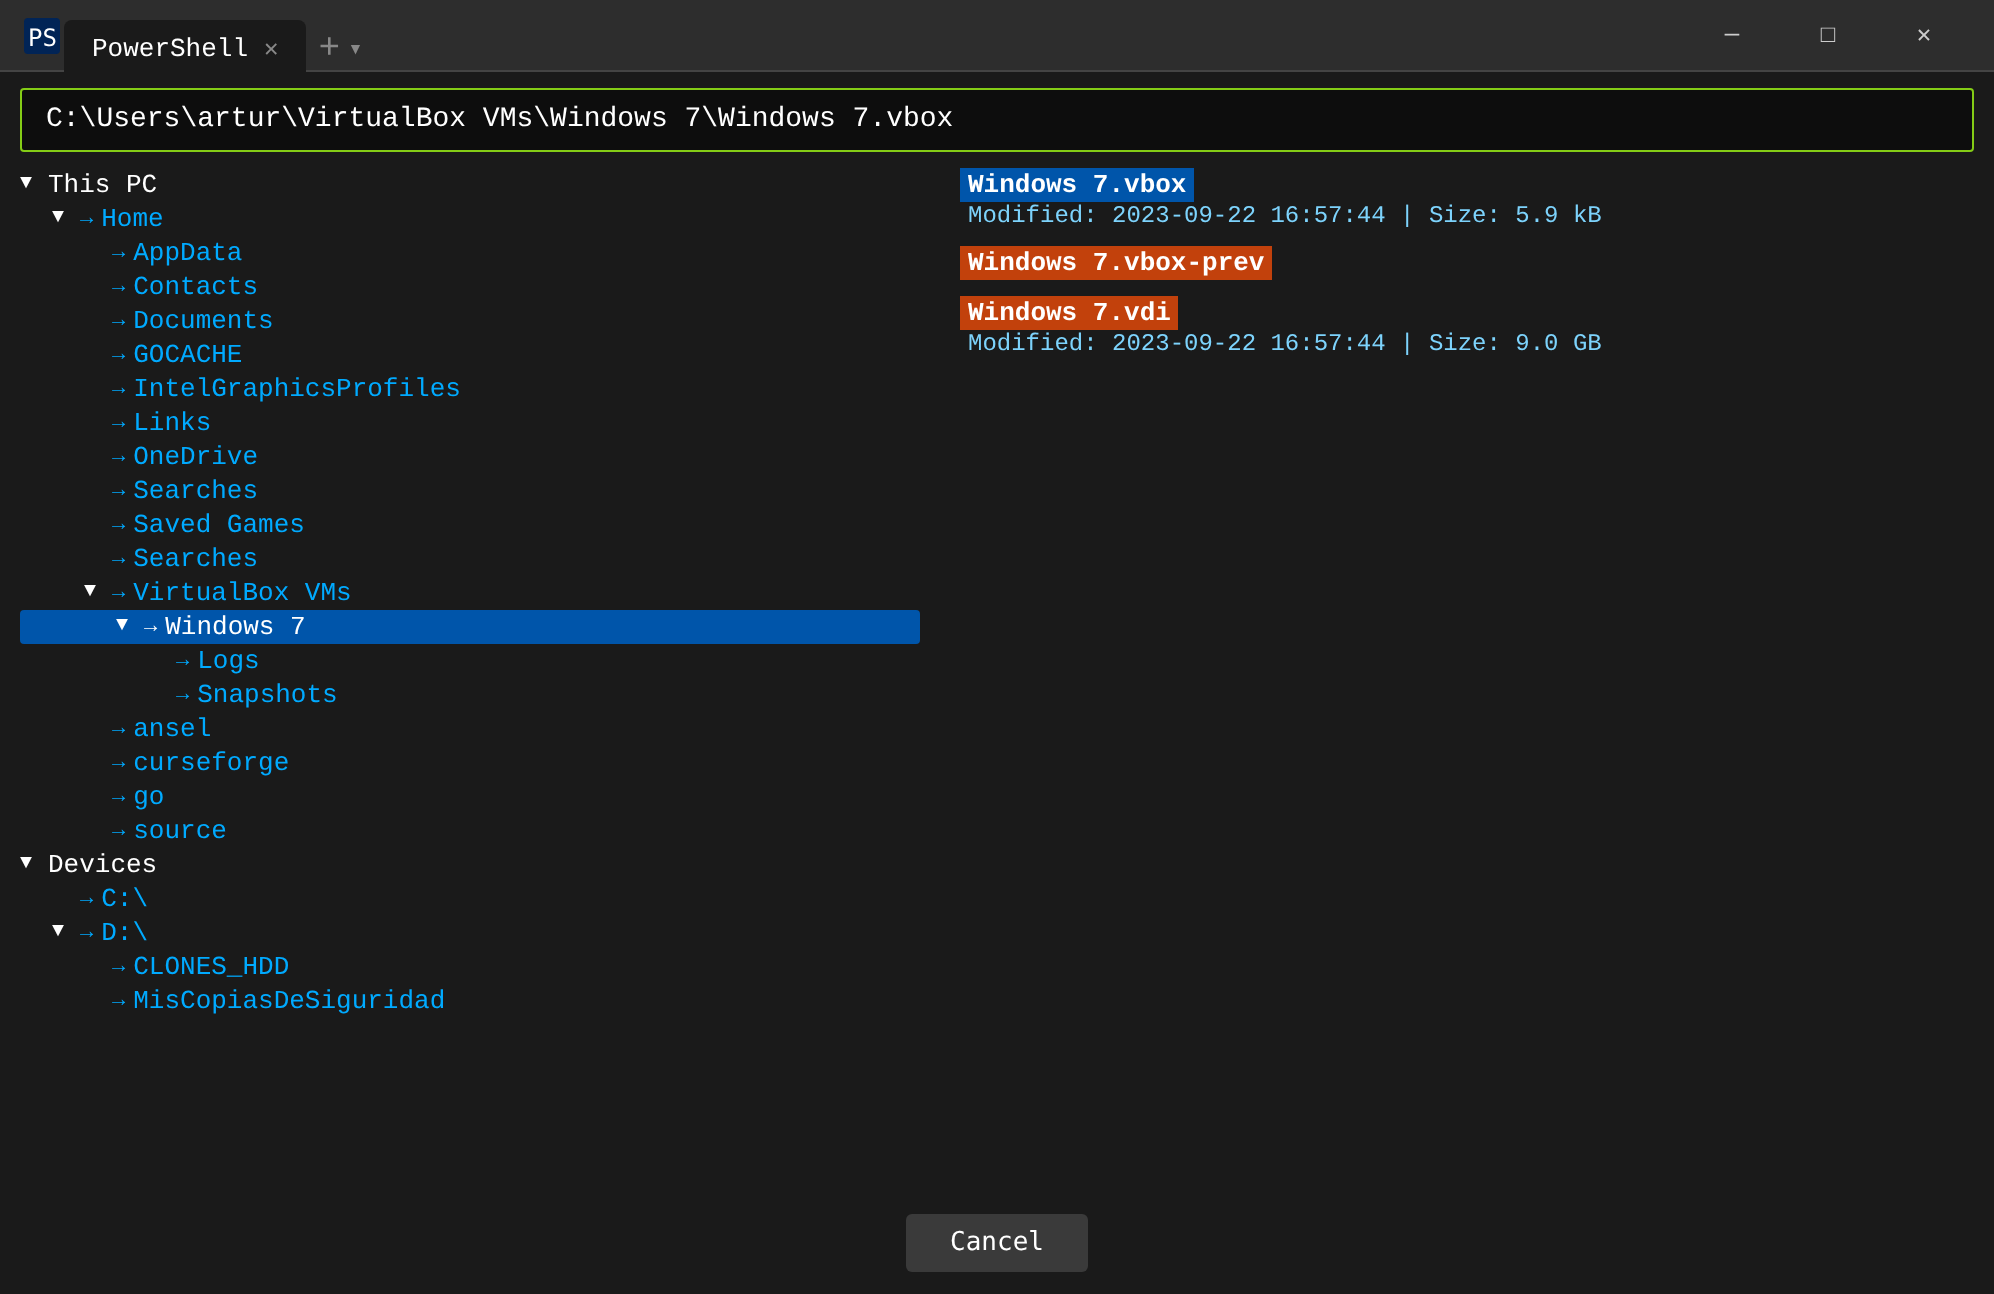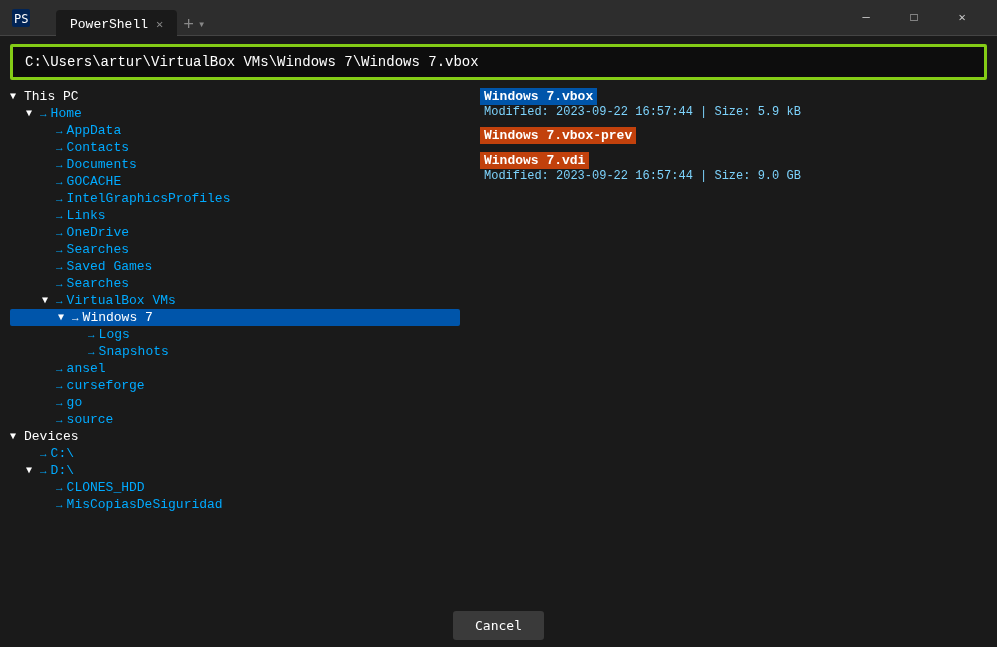--- a/index.html
+++ b/index.html
@@ -13,21 +13,21 @@
       overflow: hidden;
     }
 
     
     .titlebar {
       background: #2d2d2d;
       height: 36px;
       display: flex;
       align-items: center;
       padding: 0 12px;
-      gap: 26px;
+      gap: 2px;
       border-bottom: 1px solid #444;
     }
     .titlebar-icon {
       width: 18px;
       height: 18px;
       display: flex; align-items: center; justify-content: center;
     }
     .tab-area {
       display: flex;
       align-items: center;
@@ -72,21 +72,21 @@
       display: flex; align-items: center; justify-content: center;
       color: #ccc;
       font-size: 12px;
       cursor: pointer;
       border-radius: 0;
     }
 
     
     .pathbar {
       background: #0d0d0d;
-      border: 3px solid #84cc16;
+      border: 1px solid #84cc16;
       margin: 8px 10px;
       padding: 7px 12px;
       font-size: 14px;
       color: #fff;
       border-radius: 2px;
     }
 
     
     .main-area {
       display: flex;

